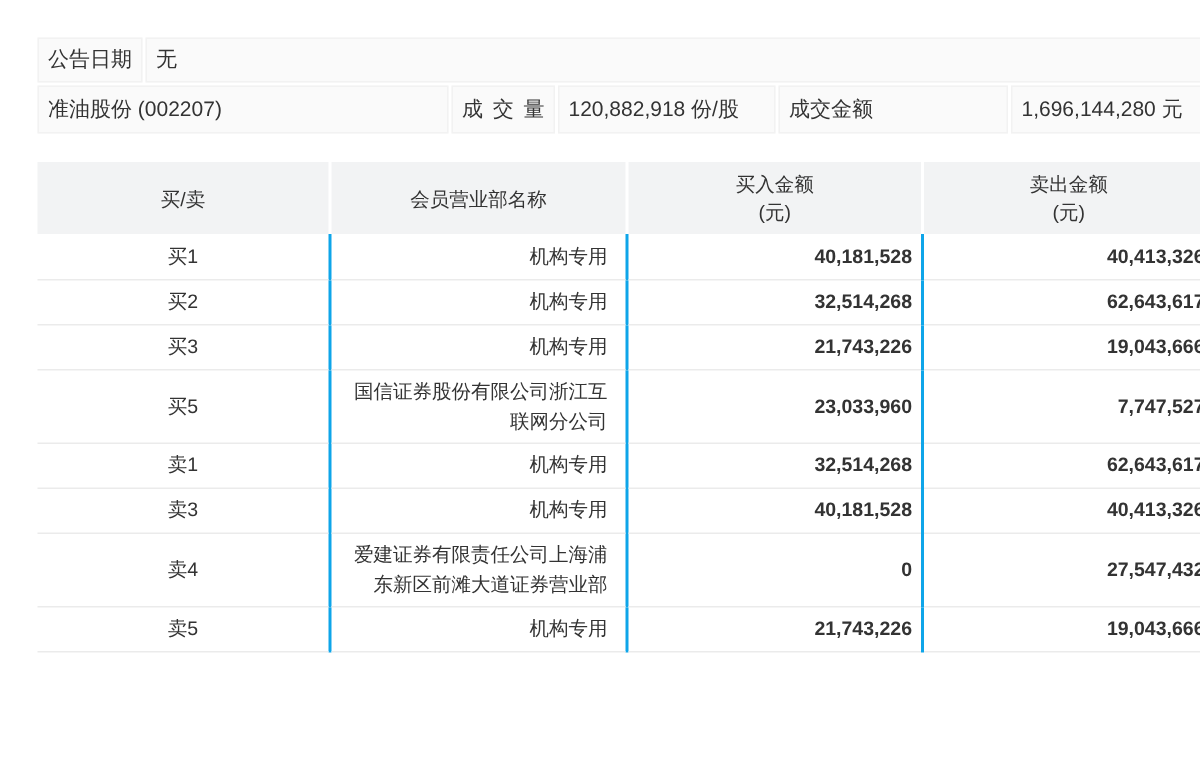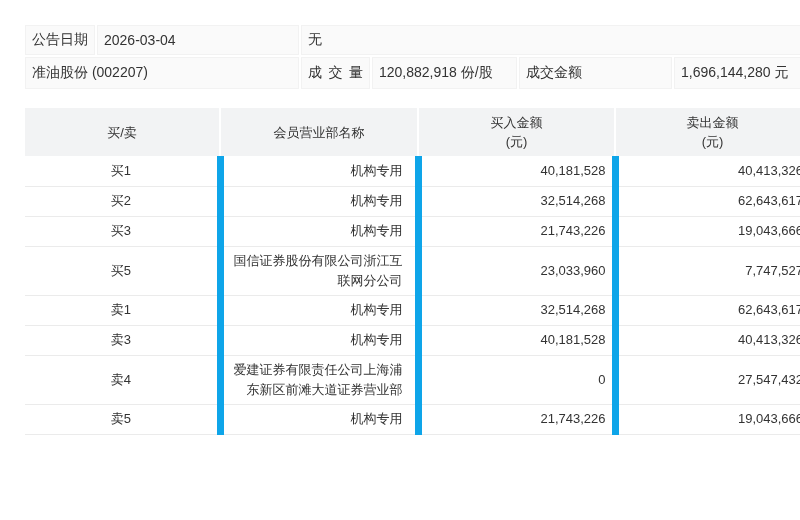--- a/index.html
+++ b/index.html
@@ -59,39 +59,38 @@
     text-align: center;
     vertical-align: middle;
     border-right: 2px solid #ffffff;
     line-height: 19px;
   }
   thead th:last-child { border-right: none; }
   thead th span { display: block; }
   tbody td {
     height: 30px;
     border-bottom: 1px solid #ebebeb;
-    border-right: 7px solid #0ea5e9;
+    border-right: 2px solid #0ea5e9;
     vertical-align: middle;
     padding: 4px 6px;
     line-height: 20px;
   }
   tbody td:last-child { border-right: none; }
   td.t-side { text-align: center; }
   td.t-branch { text-align: right; padding-right: 12px; }
-  td.t-num { text-align: right; }
+  td.t-num { text-align: right; font-weight: bold; }
 </style>
 </head>
 <body>
 
 <div class="wrap">
 
   <div class="info-section">
     <div class="info-row r1">
       <div class="cell w-label">公告日期</div>
-      <div class="cell w-dateval">2026-03-04</div>
       <div class="cell grow">无</div>
     </div>
     <div class="info-row r2">
       <div class="cell w-stock">准油股份 (002207)</div>
       <div class="cell w-label2 justify">
           <span>成交量</span>
         </div>
       <div class="cell w-volval">120,882,918 份/股</div>
       <div class="cell w-amtlab">成交金额</div>
       <div class="cell grow">1,696,144,280 元</div>

